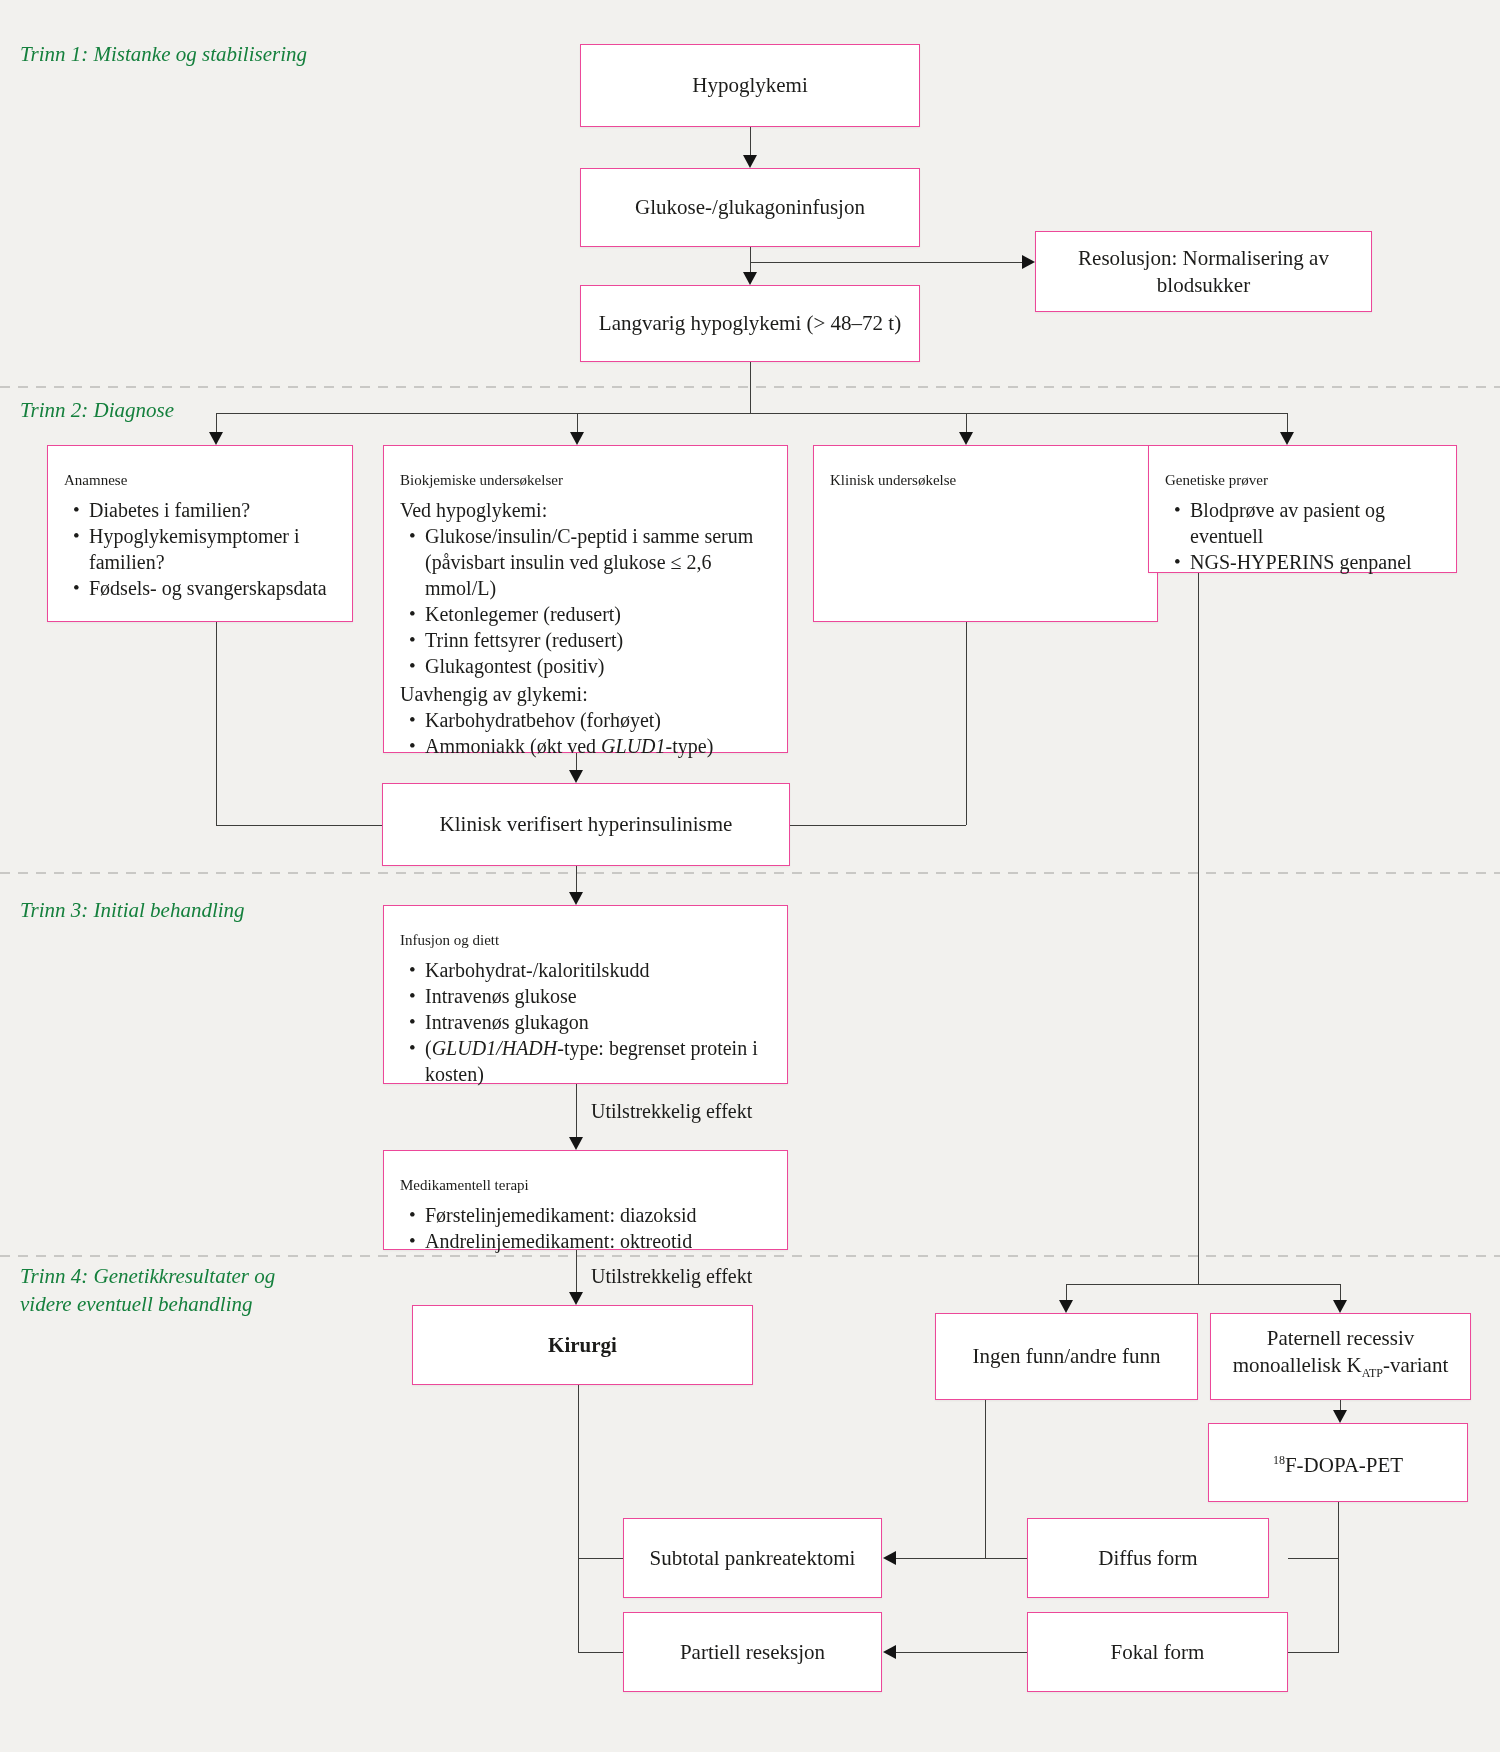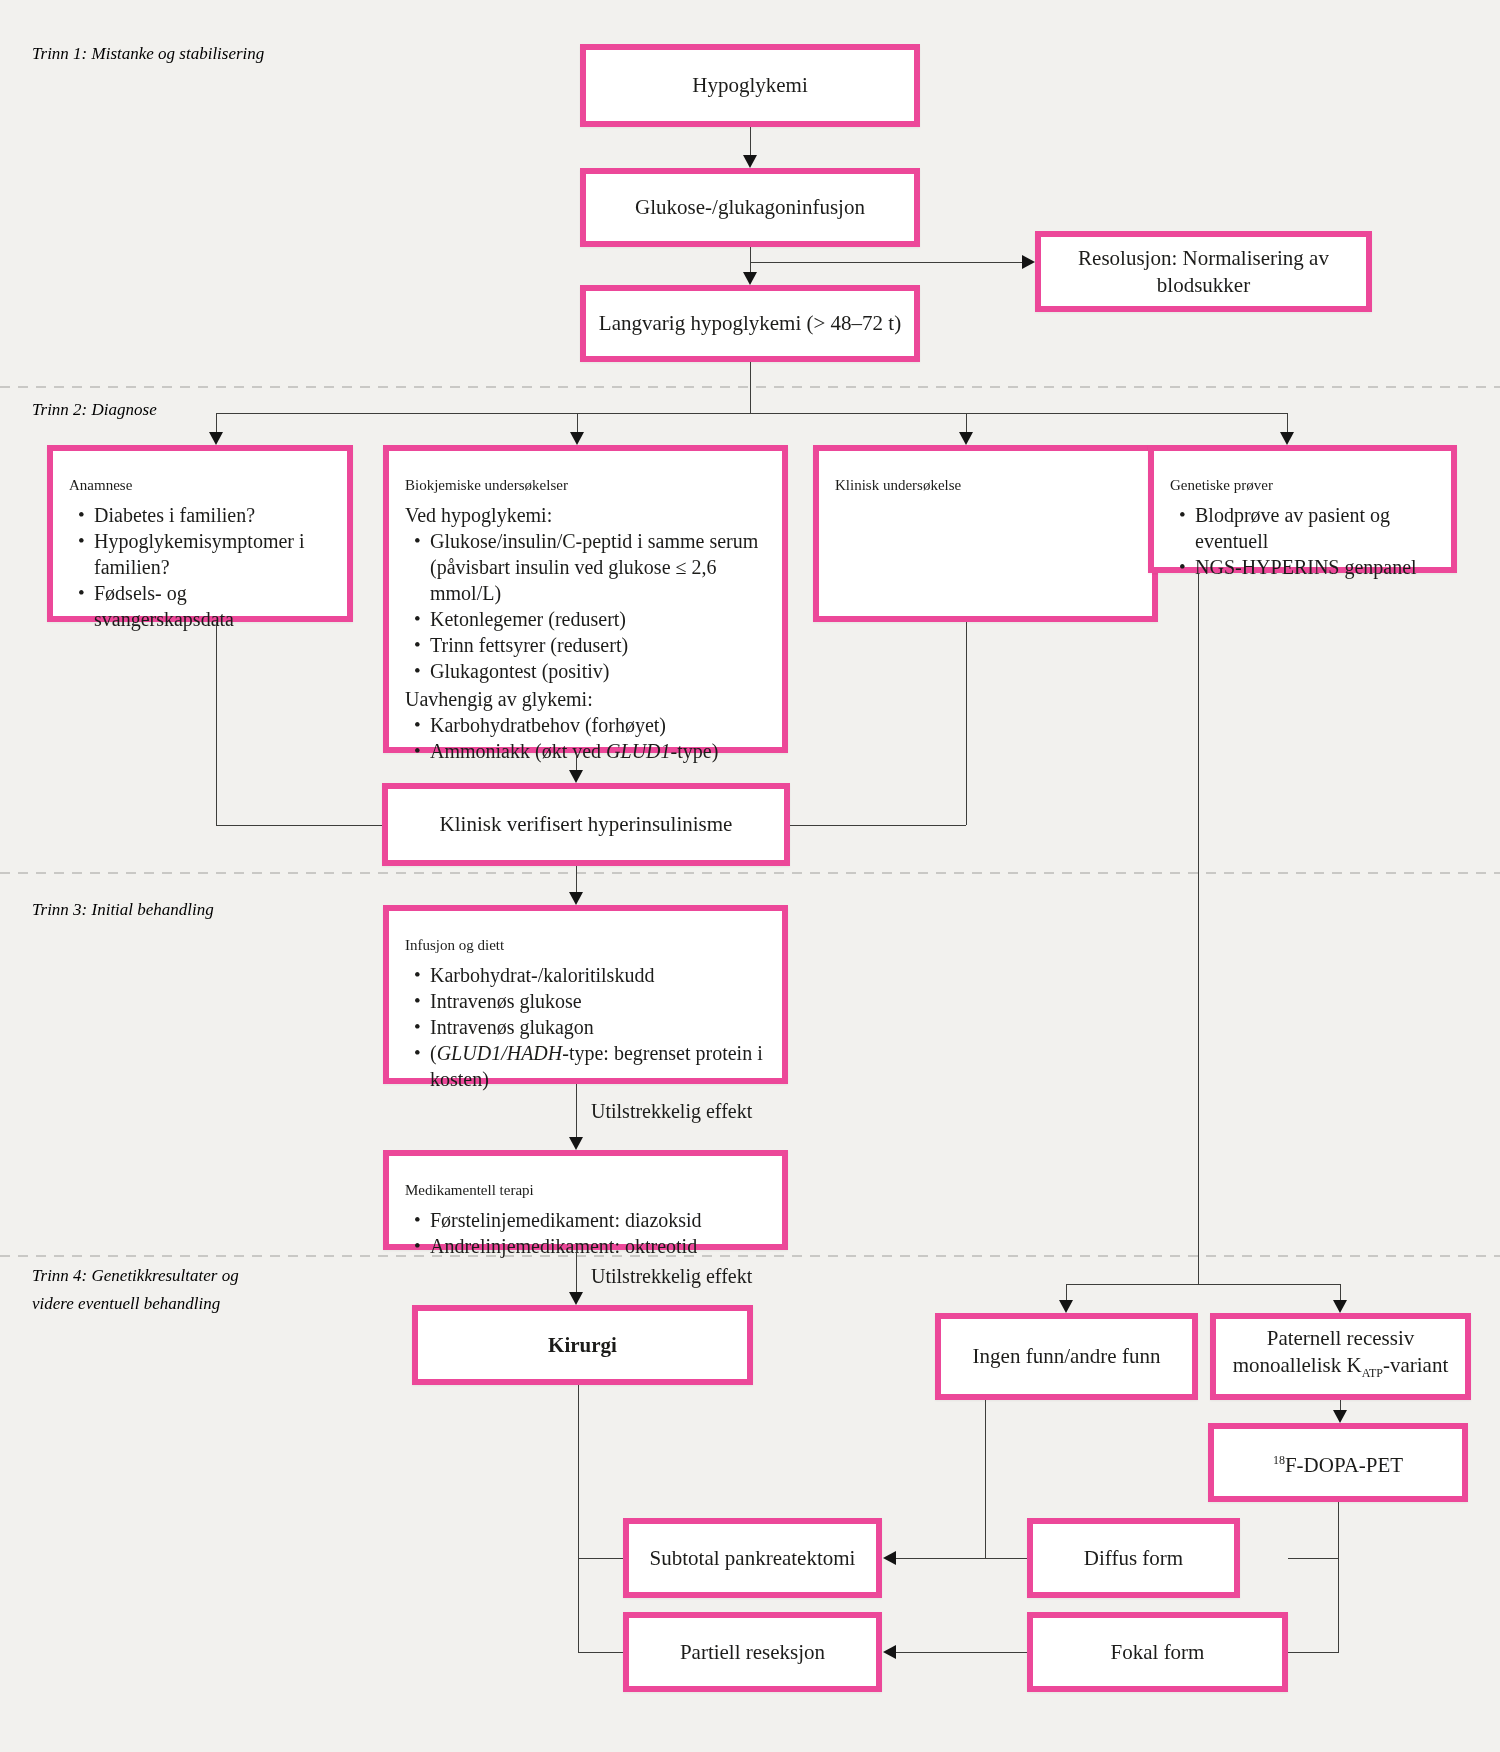--- a/index.html
+++ b/index.html
@@ -2,24 +2,24 @@
 <html><head>
 <meta charset="utf-8">
 <style>
   html,body{margin:0;padding:0;}
   body{font-family:"Liberation Serif", serif; background:#e8e7e4;}
   .canvas{position:relative; width:1500px; height:1752px; background:#f2f1ee; overflow:hidden;}
 
   .divider{position:absolute; left:0; width:1500px; height:2px;
     background:repeating-linear-gradient(90deg,#c9c8c5 0 10px,transparent 10px 18px);}
 
-  .step-label{position:absolute; left:32px; font-style:italic; font-size:17px;
-    line-height:28px; color:#000000; white-space:nowrap;}
-
-  .node{position:absolute; background:#ffffff; border:6px solid #ec4899;
+  .step-label{position:absolute; left:20px; font-style:italic; font-size:21px;
+    line-height:28px; color:#15803d; white-space:nowrap;}
+
+  .node{position:absolute; background:#ffffff; border:1px solid #ec4899;
     box-shadow:0 1px 2px rgba(0,0,0,0.05); color:#1c1c1a; box-sizing:border-box;}
   .center{display:flex; align-items:center; justify-content:center;
     text-align:center; font-size:21px; line-height:27px; padding:4px 10px;}
   .list{padding:13px 16px;}
   .list .title{font-weight:normal; font-size:15px; line-height:26px; margin:8px 0 4px 0;}
   .subhead{font-size:20px; line-height:26px; margin:2px 0 0 0;}
   ul.bullets{list-style:none; margin:0; padding:0;}
   ul.bullets li{font-size:20px; line-height:26px; padding-left:25px; position:relative;}
   ul.bullets li::before{content:"\2022"; position:absolute; left:9px; top:0; font-size:19px;}
   .bold{font-weight:bold;}
@@ -146,21 +146,21 @@
   <div class="node center" style="left:1208px; top:1423px; width:260px; height:79px;">
     <span><sup class="small">18</sup><span>F-DOPA-PET</span></span>
   </div>
 
   <div class="node center" style="left:623px; top:1518px; width:259px; height:80px;">
     <span>Subtotal pankreatektomi</span>
   </div>
   <div class="node center" style="left:623px; top:1612px; width:259px; height:80px;">
     <span>Partiell reseksjon</span>
   </div>
-  <div class="node center" style="left:1027px; top:1518px; width:213px; height:80px;">
+  <div class="node center" style="left:1027px; top:1518px; width:242px; height:80px;">
     <span>Diffus form</span>
   </div>
   <div class="node center" style="left:1027px; top:1612px; width:261px; height:80px;">
     <span>Fokal form</span>
   </div>
 
   <div class="vl" style="left:750px; top:127px; height:29px;"></div>
   <div class="ah-down" style="left:743px; top:155px;"></div>
 
   <div class="vl" style="left:750px; top:247px; height:26px;"></div>

